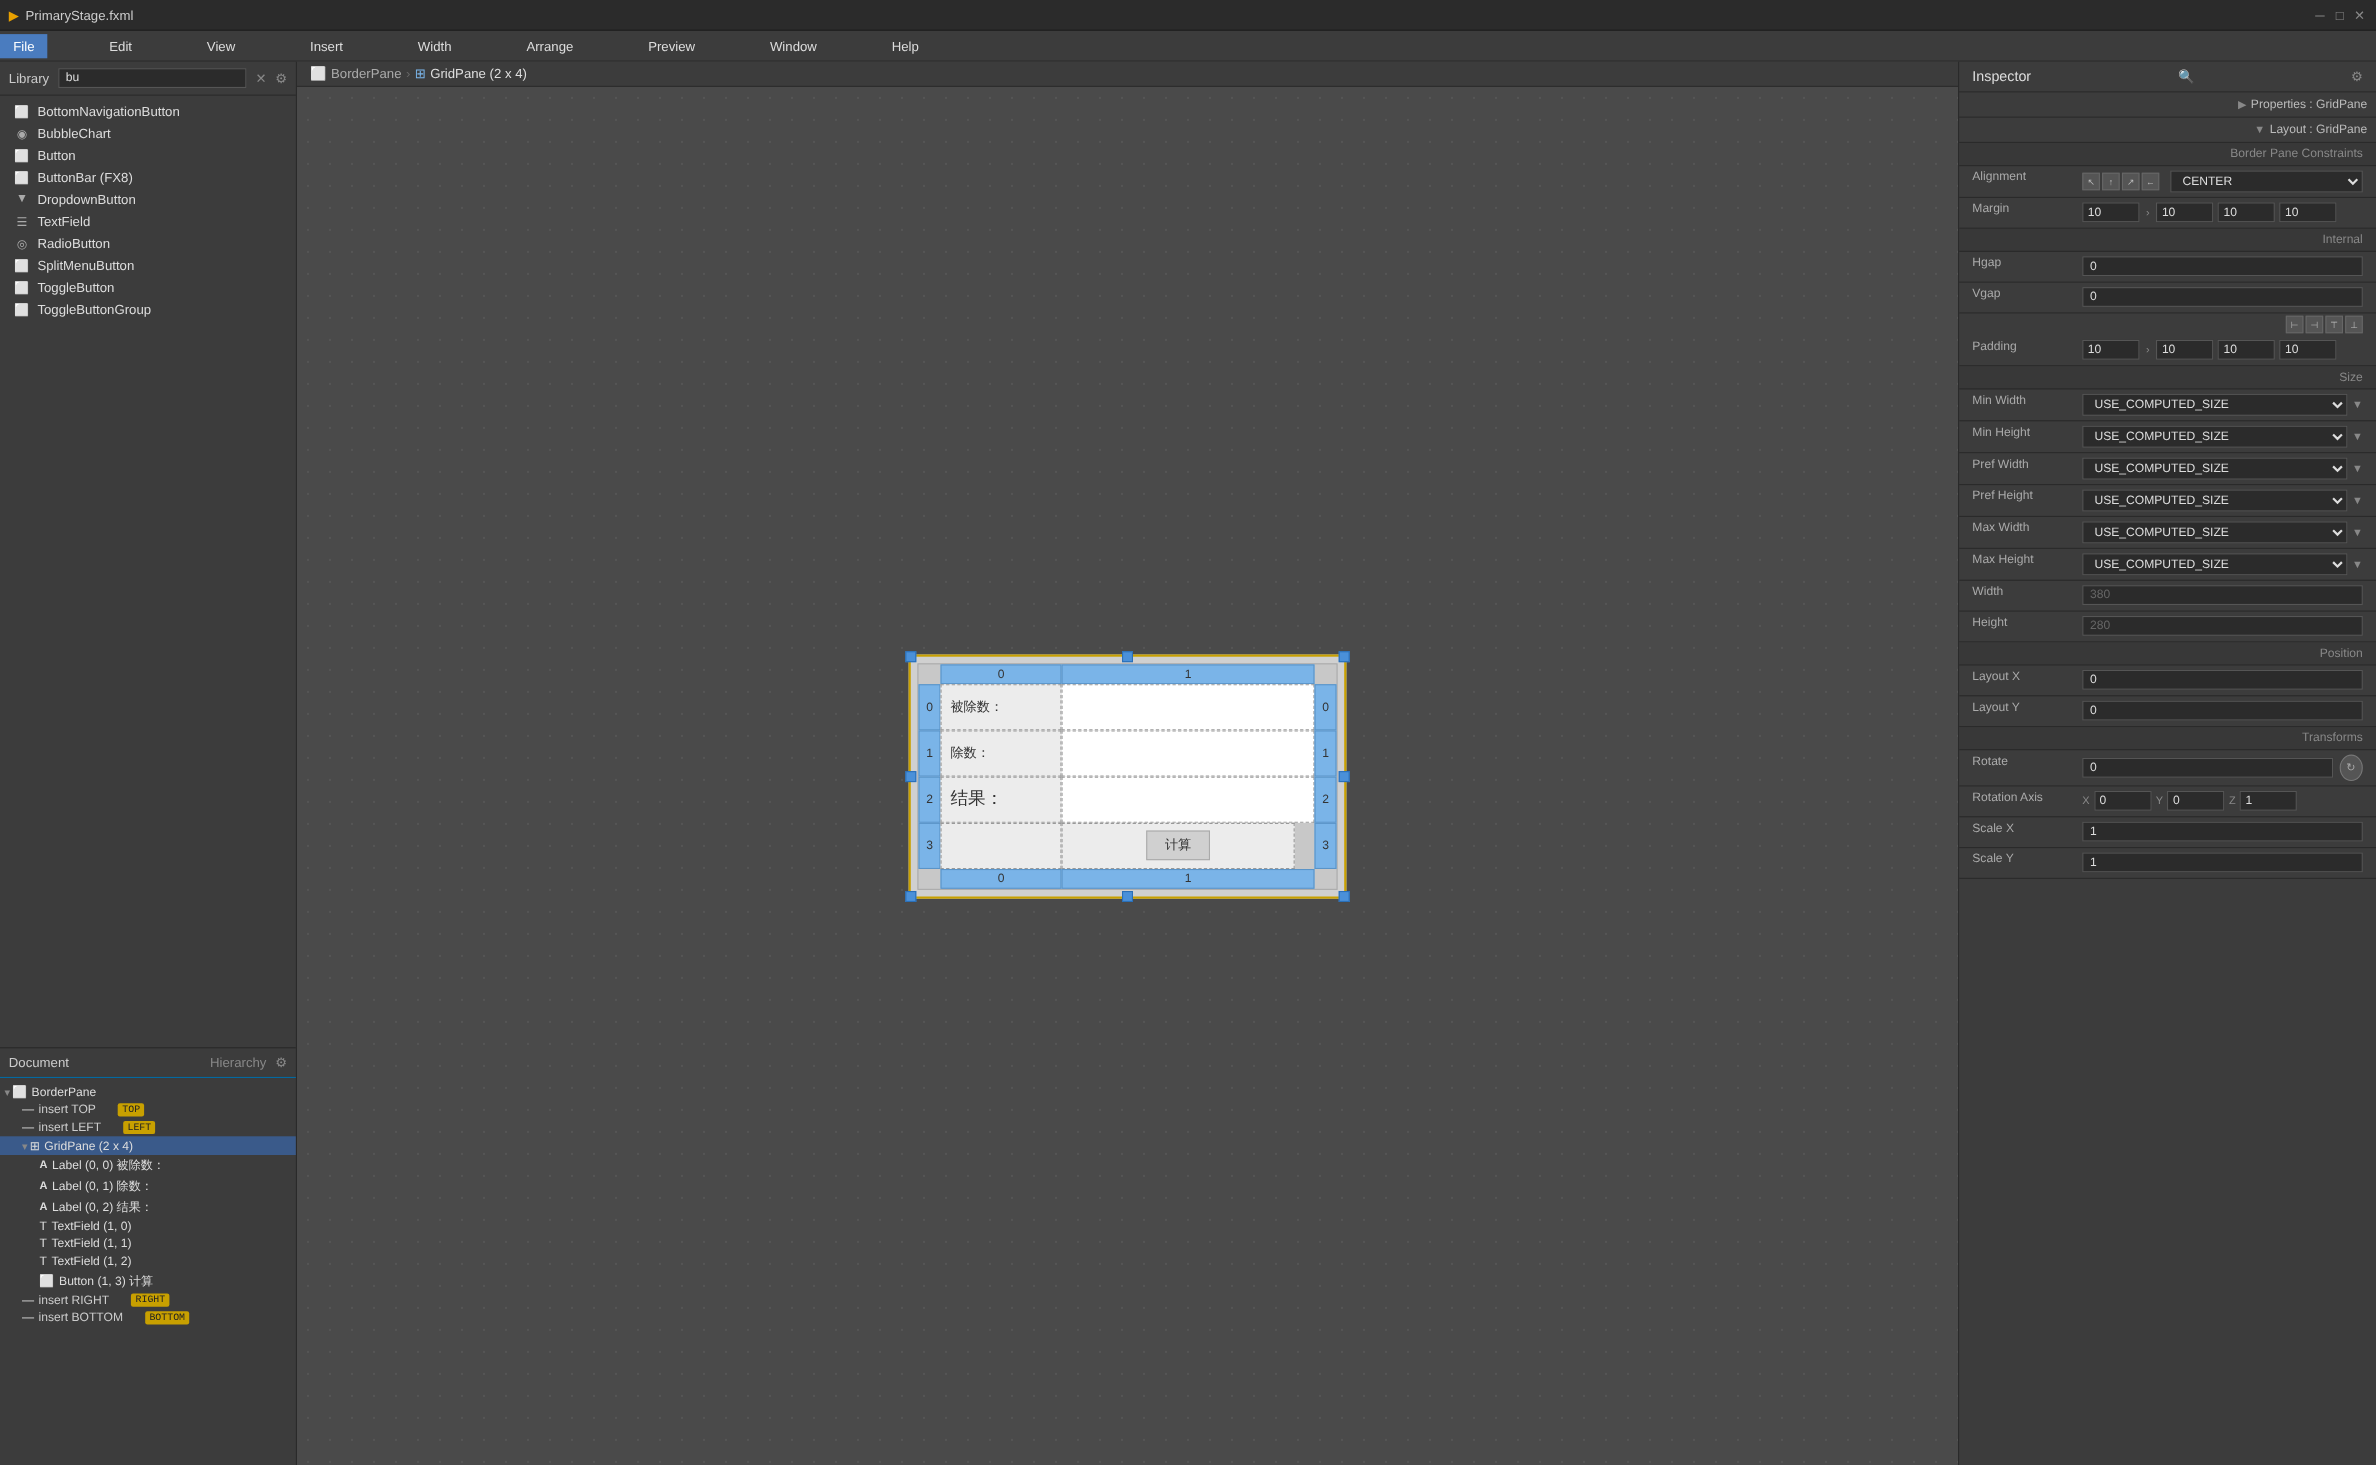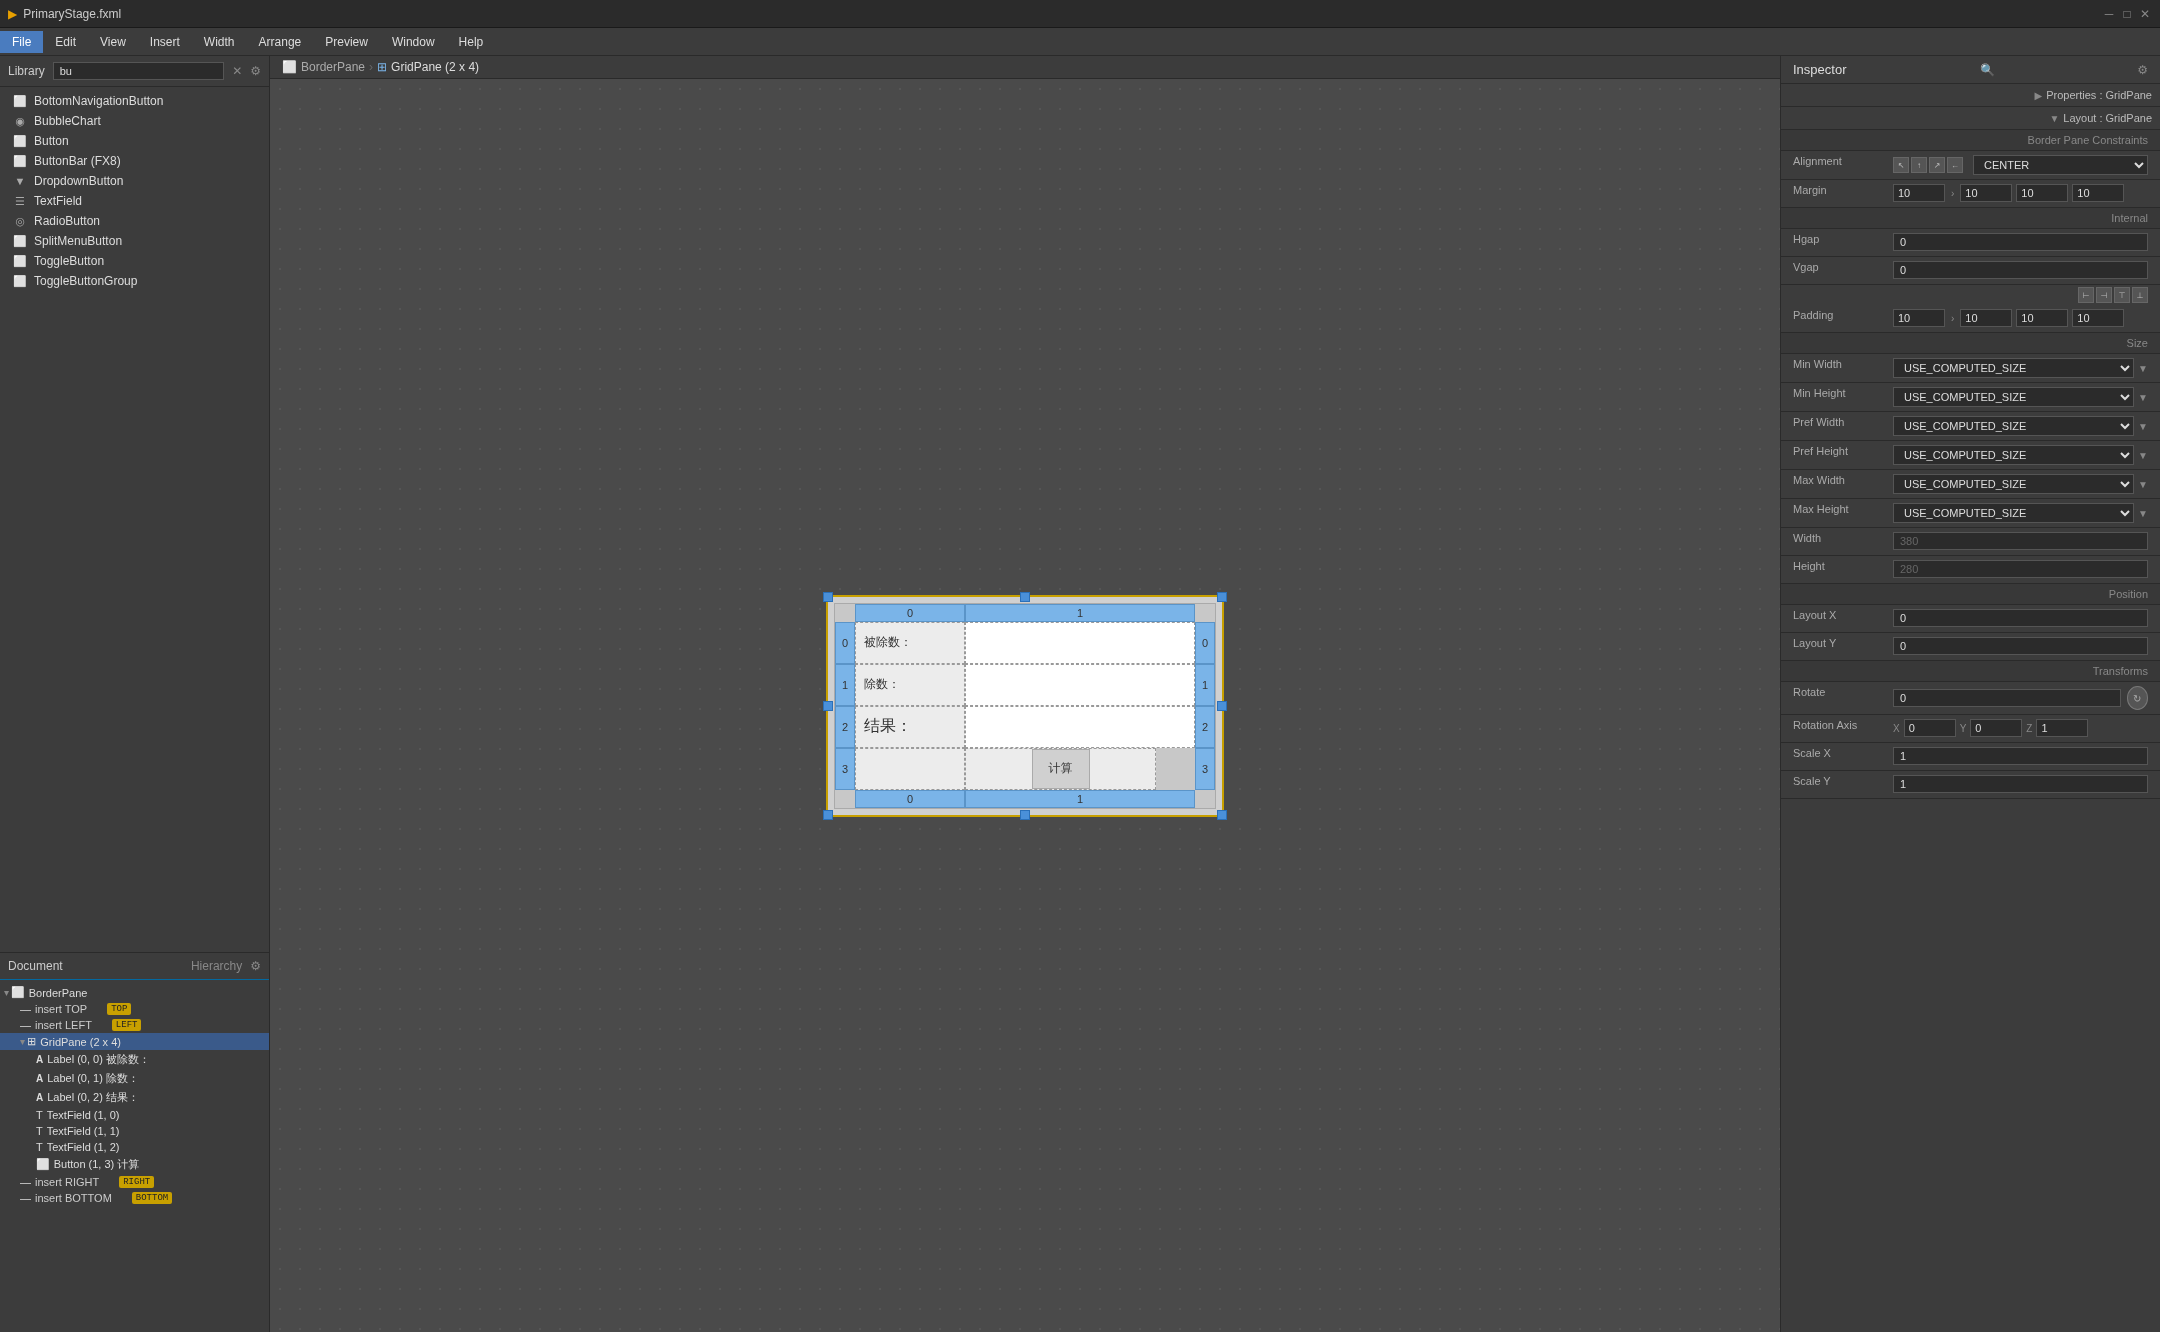--- a/index.html
+++ b/index.html
@@ -2,21 +2,21 @@
 <html><head>
   <meta charset="utf-8">
   <style>
     * { box-sizing: border-box; margin: 0; padding: 0; }
     body { font-family: 'Segoe UI', Arial, sans-serif; font-size: 12px; background: #3c3c3c; color: #ccc; height: 100vh; overflow: hidden; display: flex; flex-direction: column; }
 
     
     #titlebar { background: #2b2b2b; height: 28px; display: flex; align-items: center; padding: 0 8px; color: #ccc; font-size: 12px; border-bottom: 1px solid #1a1a1a; }
 
     
-    #menubar { background: #3c3c3c; height: 28px; display: flex; align-items: center; border-bottom: 1px solid #2a2a2a; }
+    #menubar { background: #3c3c3c; height: 28px; display: flex; align-items: center; border-bottom: 1px solid #2a2a2a; gap: 44px; }
     .menu-item { padding: 4px 12px; cursor: pointer; color: #ddd; font-size: 12px; }
     .menu-item.active { background: #4a7cbf; color: white; }
 
     
     #main { display: flex; flex: 1; overflow: hidden; }
 
     
     #left-panel { width: 270px; background: #3c3c3c; border-right: 1px solid #2a2a2a; display: flex; flex-direction: column; }
     #library-header { padding: 6px 8px; font-size: 12px; color: #aaa; border-bottom: 1px solid #2a2a2a; display: flex; align-items: center; gap: 8px; }
     .lib-clear { cursor: pointer; color: #888; }
@@ -293,21 +293,21 @@
                     <div style="width:230px; height:42px; border:1px dashed #999; background:white;"></div>
                   </div>
 
                   <div style="display:flex;">
                     <div style="width:110px; height:42px; border:1px dashed #999; background:#ececec; display:flex; align-items:center; padding:0 8px; color:#333; font-size:16px;">结果：</div>
                     <div style="width:230px; height:42px; border:1px dashed #999; background:white;"></div>
                   </div>
 
                   <div style="display:flex;">
                     <div style="width:110px; height:42px; border:1px dashed #999; background:#ececec;"></div>
-                    <div style="width:191px; height:42px; border:1px dashed #999; background:#ececec; display:flex; justify-content:center;">
+                    <div style="width:212px; height:42px; border:1px dashed #999; background:#ececec; display:flex; align-items:center; justify-content:center;">
                       <button style="background:#d0d0d0; border:1px solid #aaa; padding:4px 16px; cursor:pointer; color:#333; font-size:12px;">计算</button>
                     </div>
                   </div>
                 </div>
 
                 <div style="display:flex; flex-direction:column; width:20px;">
                   <div style="height:42px; background:#7ab4e8; text-align:center; font-size:11px; color:#333; border:1px solid #5a94c8; display:flex; align-items:center; justify-content:center;">0</div>
                   <div style="height:42px; background:#7ab4e8; text-align:center; font-size:11px; color:#333; border:1px solid #5a94c8; display:flex; align-items:center; justify-content:center;">1</div>
                   <div style="height:42px; background:#7ab4e8; text-align:center; font-size:11px; color:#333; border:1px solid #5a94c8; display:flex; align-items:center; justify-content:center;">2</div>
                   <div style="height:42px; background:#7ab4e8; text-align:center; font-size:11px; color:#333; border:1px solid #5a94c8; display:flex; align-items:center; justify-content:center;">3</div>

